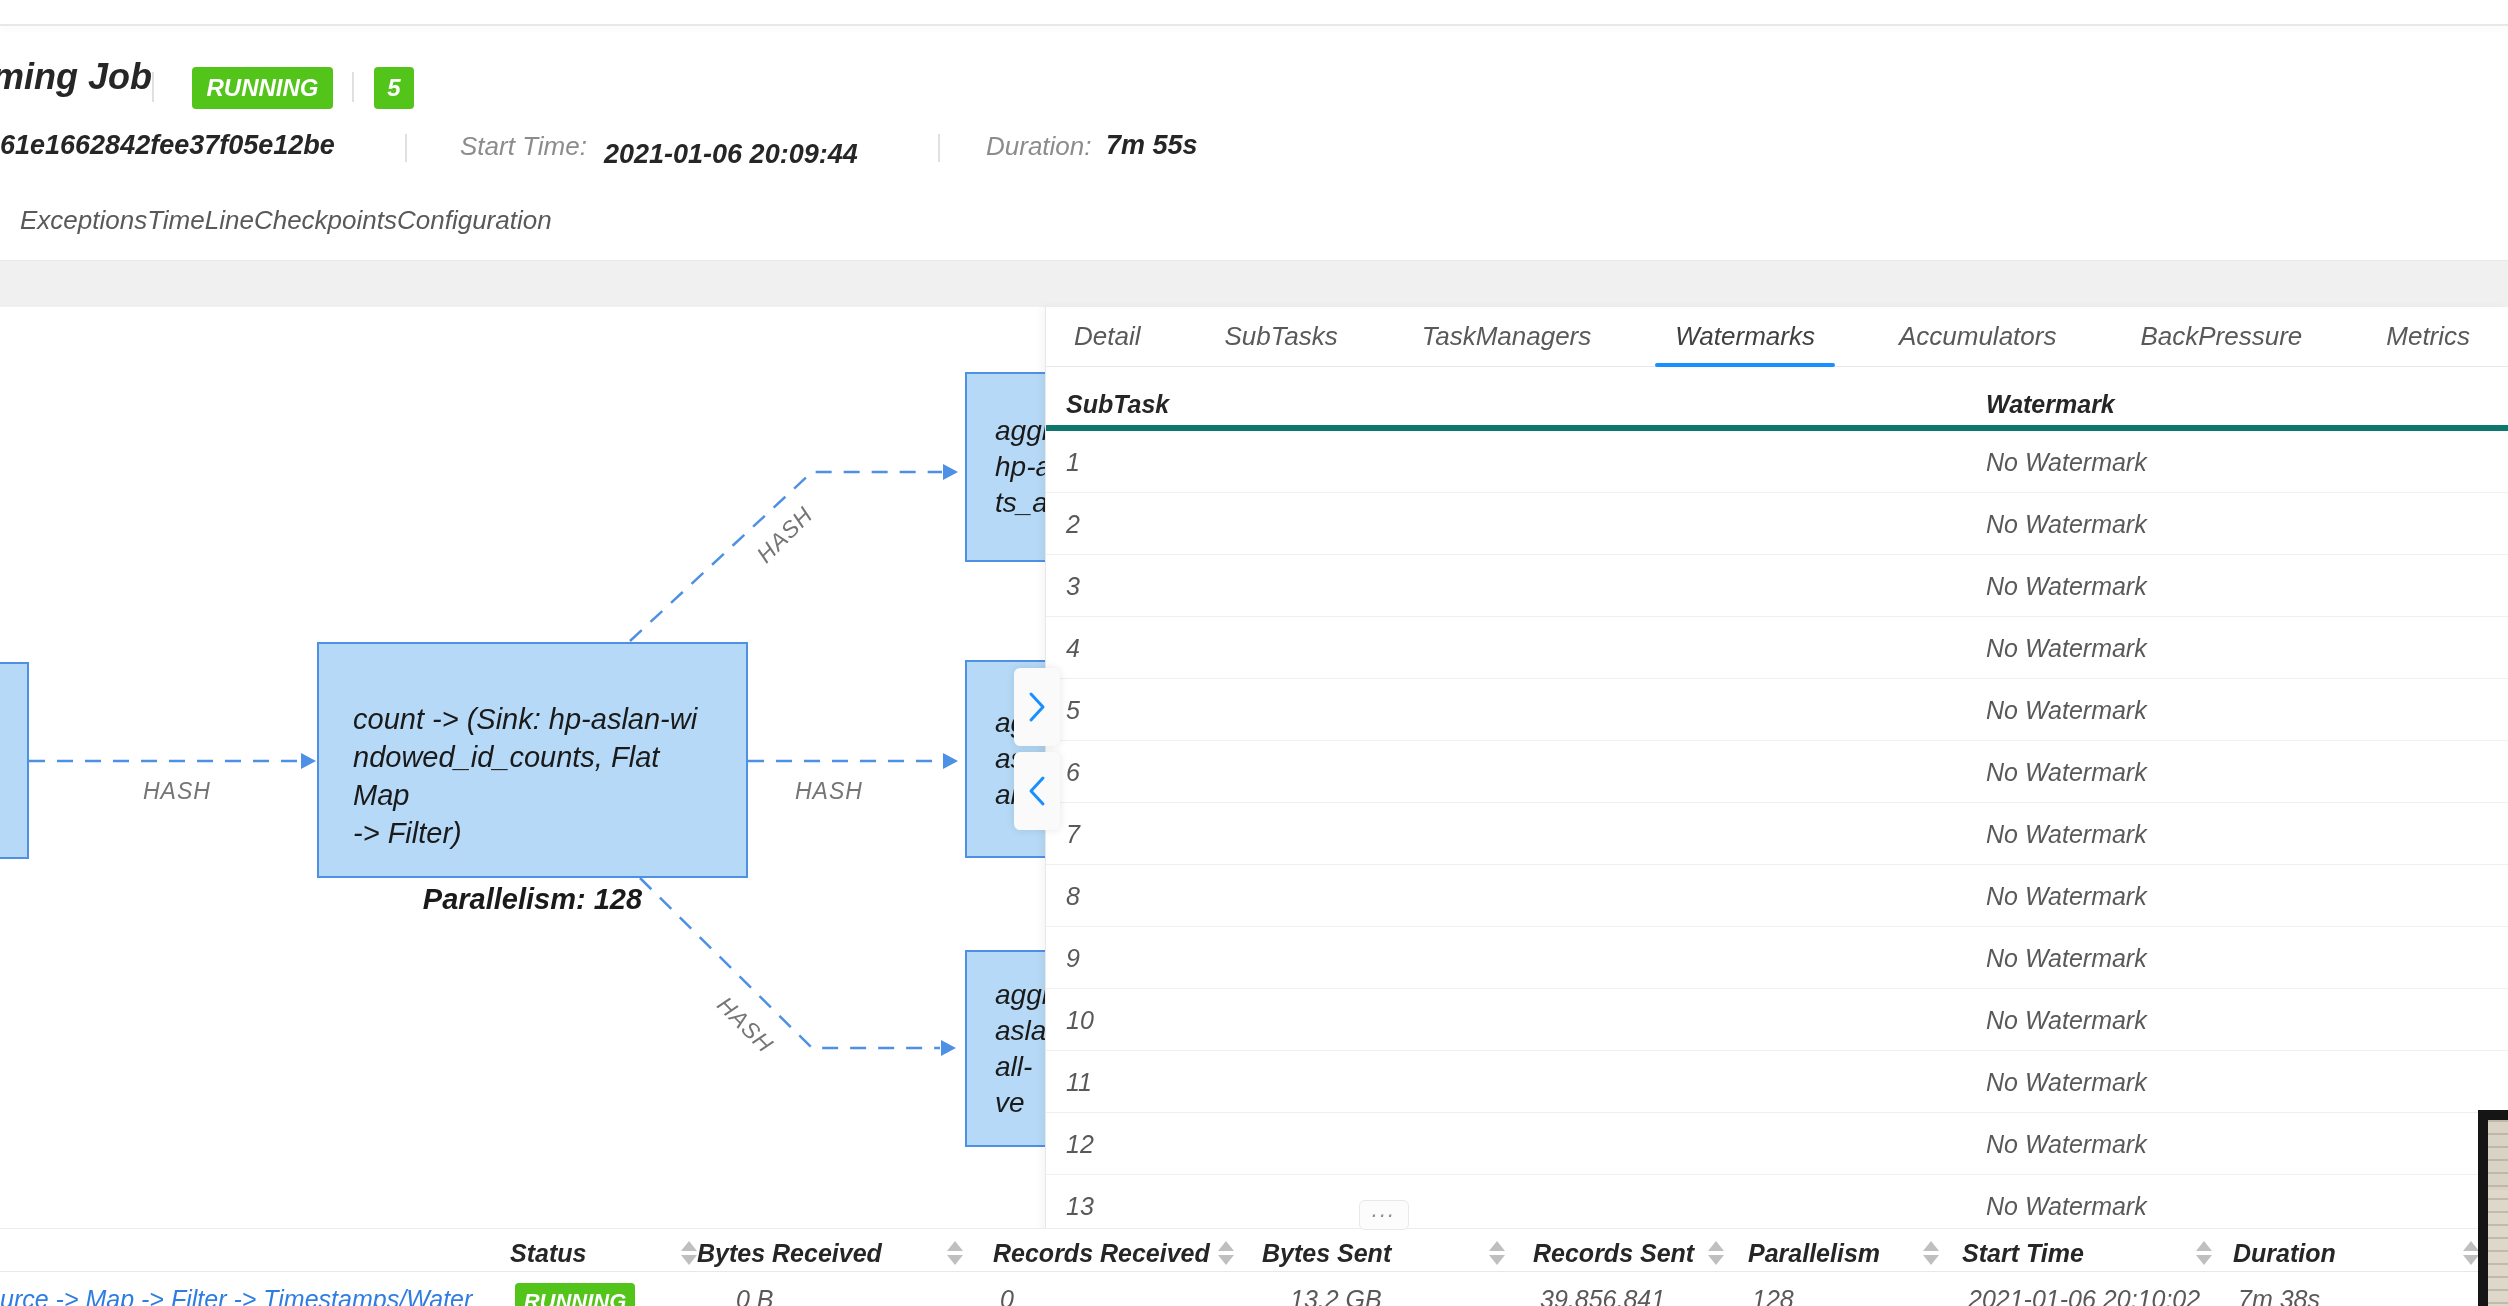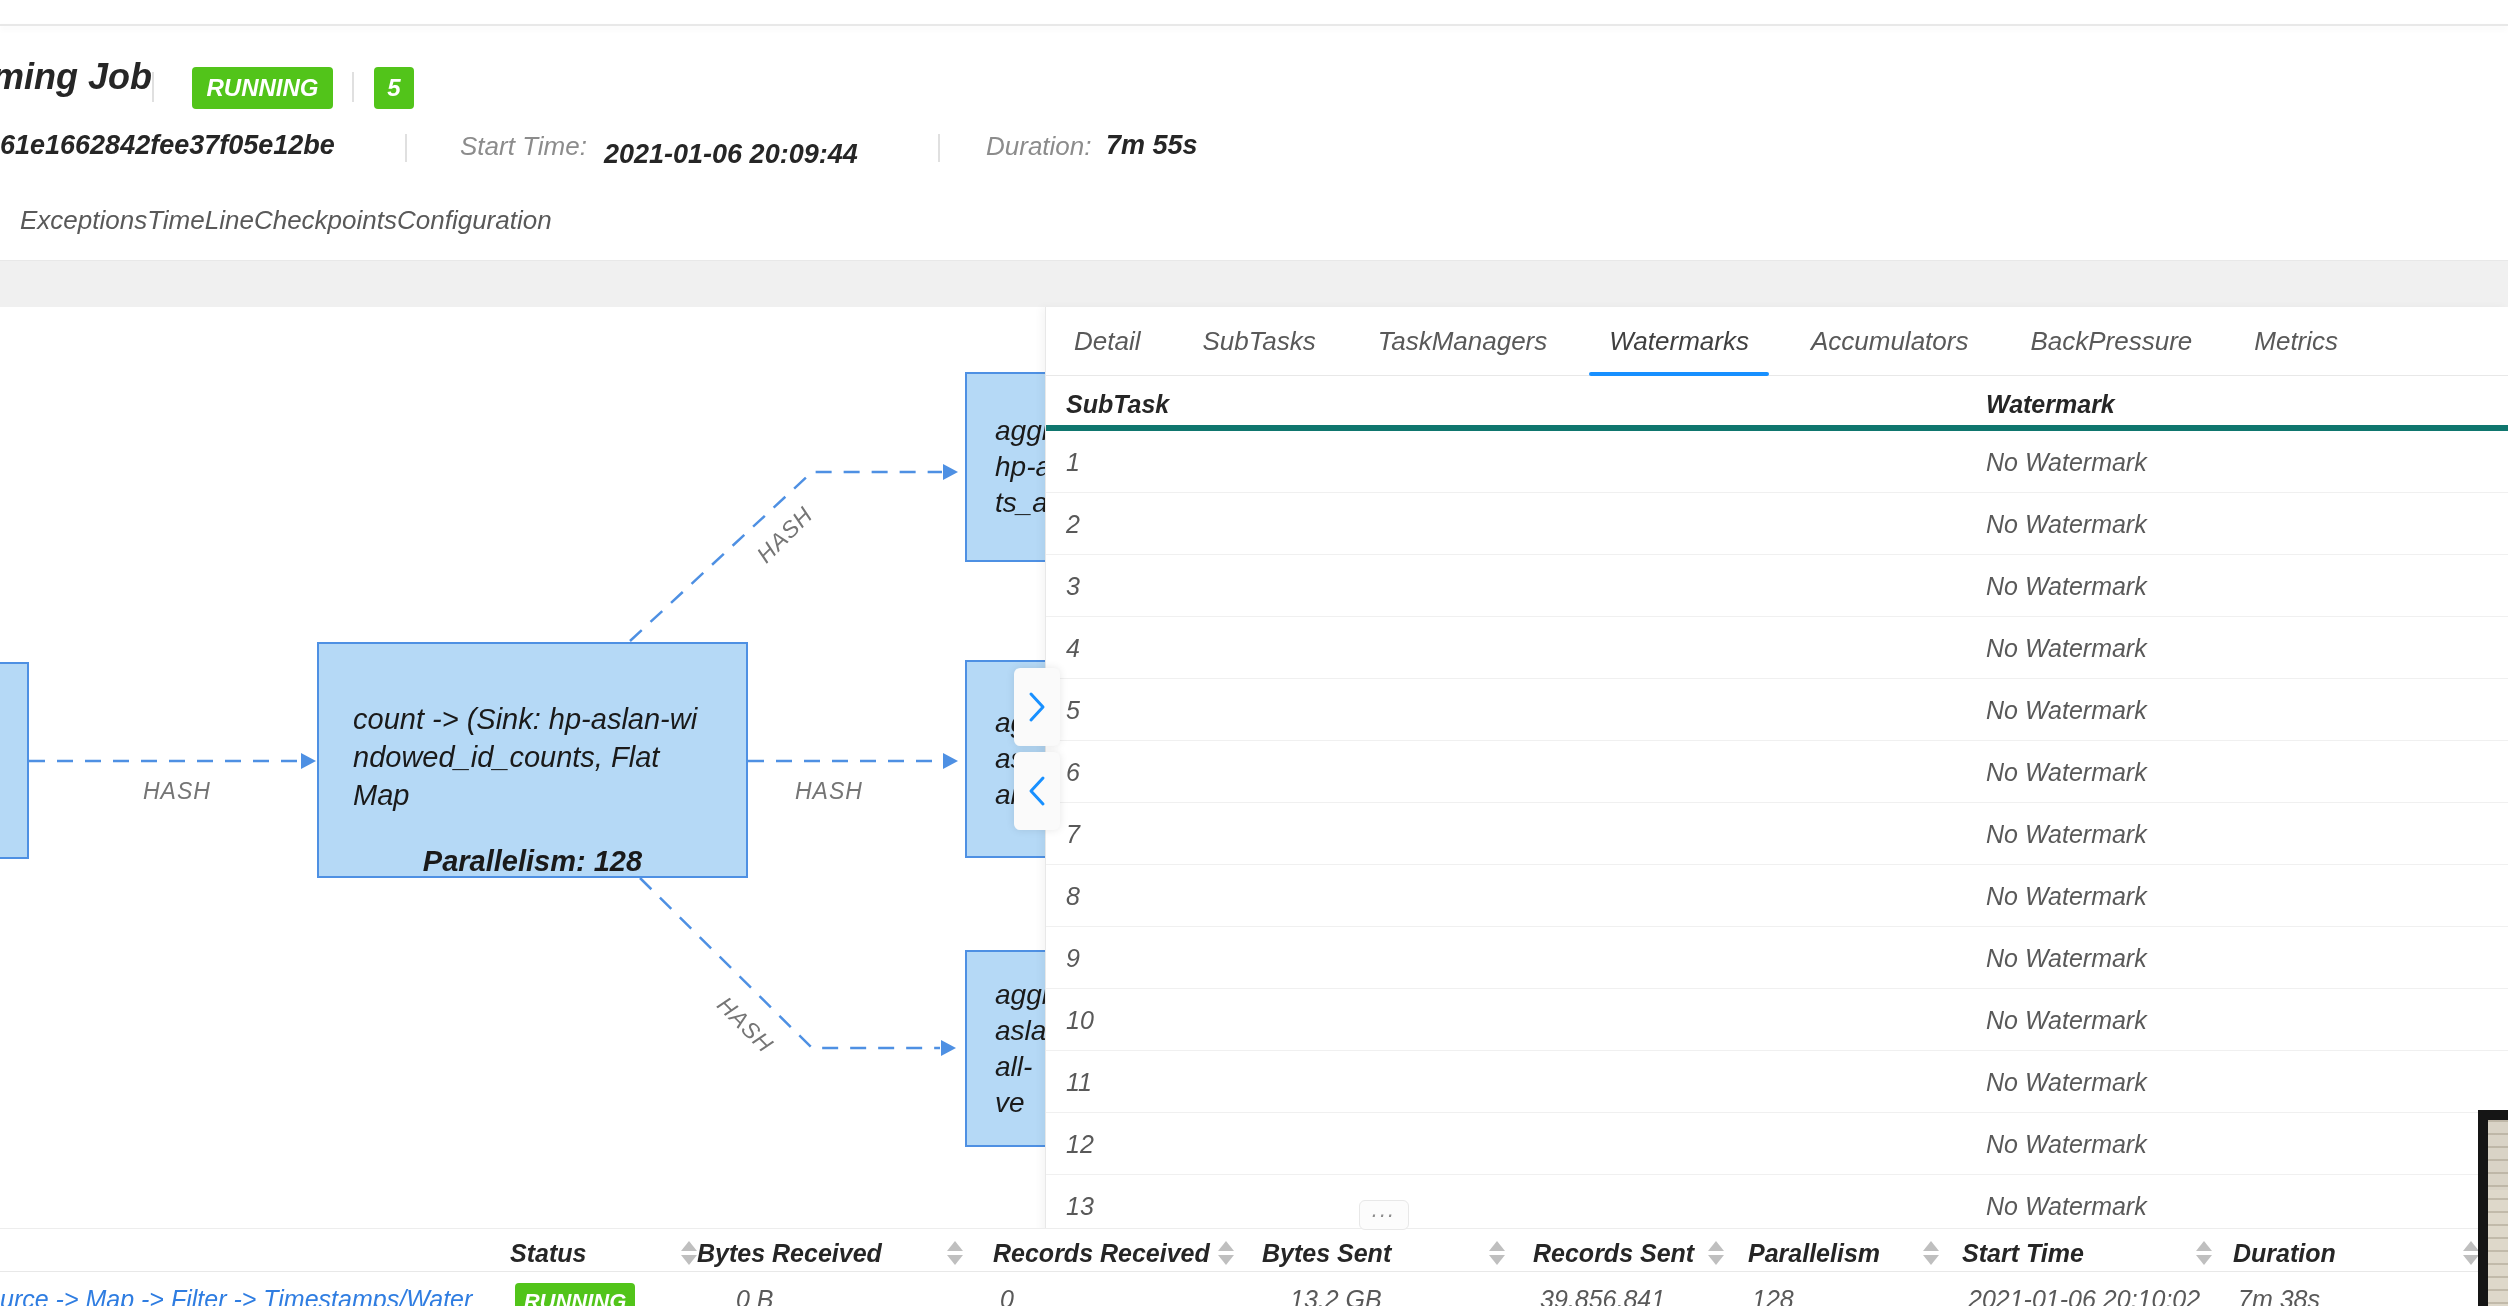--- a/index.html
+++ b/index.html
@@ -34,22 +34,22 @@
   .hash { position:absolute; font-size:23px; color:#757575; letter-spacing:1px; }
   .hash-rot { transform:translate(-50%,-50%) rotate(-45deg); }
   .hash-rot2 { transform:translate(-50%,-50%) rotate(45deg); }
   
   .toggle-btn { position:absolute; left:1014px; width:46px; height:78px; background:#fafafa;
     border-radius:6px; box-shadow:0 0 8px rgba(0,0,0,0.10); display:flex; align-items:center;
     justify-content:center; z-index:30; cursor:pointer; }
   
   .panel { position:absolute; left:1045px; top:307px; width:1463px; height:999px; background:#fff;
     border-left:1px solid #e8e8e8; box-shadow:-4px 0 8px rgba(0,0,0,0.04); }
-  .panel-tabs { position:absolute; left:0; top:0; width:1463px; height:69px; display:flex;
-    align-items:center; gap:62px; padding-left:28px; border-bottom:1px solid #e8e8e8; background:#fff; }
+  .panel-tabs { position:absolute; left:0; top:0; width:1463px; height:60px; display:flex;
+    align-items:center; gap:84px; padding-left:28px; border-bottom:1px solid #e8e8e8; background:#fff; }
   .ptab { position:relative; height:100%; display:flex; align-items:center; font-size:26px;
     color:#595959; cursor:pointer; white-space:nowrap; }
   .ptab.active { color:#404040; }
   .ptab.active::after { content:""; position:absolute; left:-20px; right:-20px; bottom:-1px;
     height:4px; background:#1890ff; border-radius:2px; }
   .wm-header { position:absolute; left:0; top:69px; width:1463px; height:55px; border-bottom:6px solid #0f766e; }
   .wm-header span { position:absolute; top:14px; font-size:25px; font-weight:700; color:#262626; }
   .wm-row { position:absolute; left:0; width:1463px; height:62px; border-bottom:1px solid #f0f0f0; }
   .wm-row span { position:absolute; top:17px; font-size:25px; color:#595959; }
   .wm-st { left:20px; }
@@ -131,20 +131,21 @@
     <span class="hash" style="left:143px; top:471px;">HASH</span>
     <span class="hash" style="left:795px; top:471px;">HASH</span>
     <span class="hash hash-rot" style="left:785px; top:228px;">HASH</span>
     <span class="hash hash-rot2" style="left:745px; top:718px;">HASH</span>
 
     <div class="gnode" style="left:-14px; top:355px; width:43px; height:197px;"></div>
 
     <div class="gnode gnode-main" style="left:317px; top:335px; width:431px; height:236px;">
       <div>count -&gt; (Sink: hp-aslan-wi</div>
       <div>ndowed_id_counts, Flat Map</div>
+      <div>-&gt; Filter)</div>
       <div class="par">Parallelism: 128</div>
     </div>
 
     <div class="gnode gnode-side" style="left:965px; top:65px; width:95px; height:190px;">
       <div>aggr_</div>
       <div>hp-a</div>
       <div>ts_all</div>
     </div>
 
     <div class="gnode gnode-side" style="left:965px; top:353px; width:95px; height:198px;">

